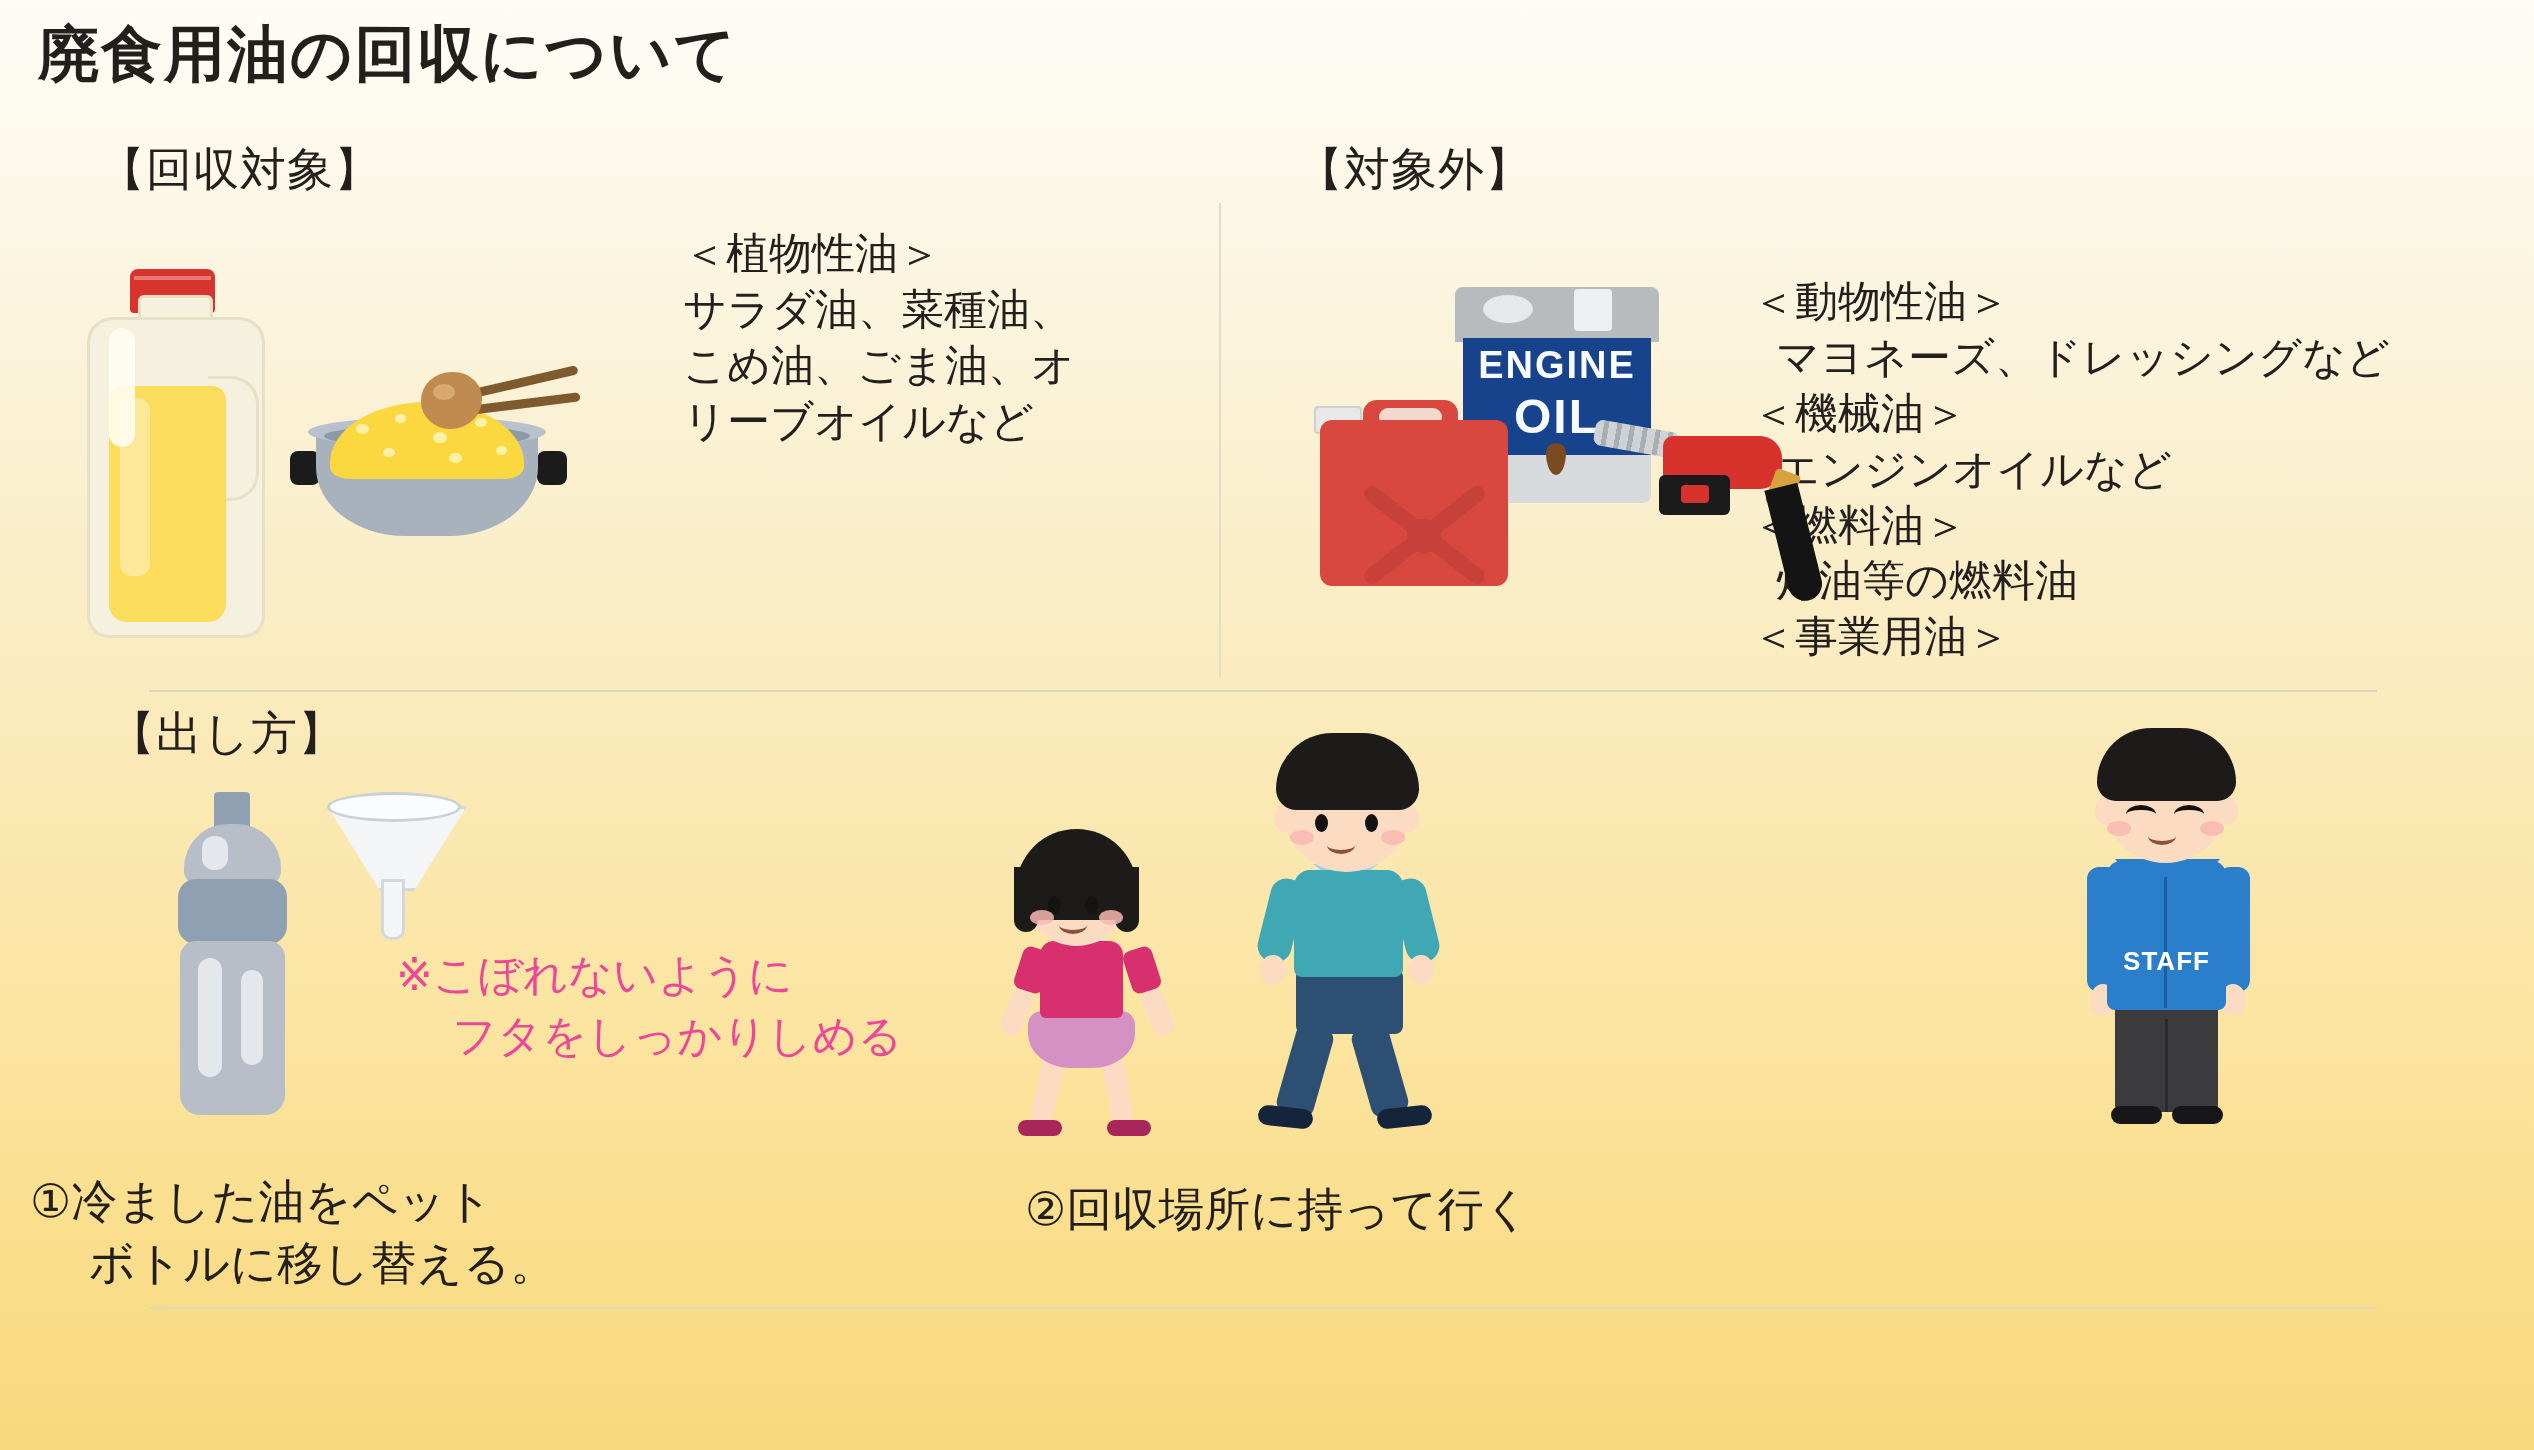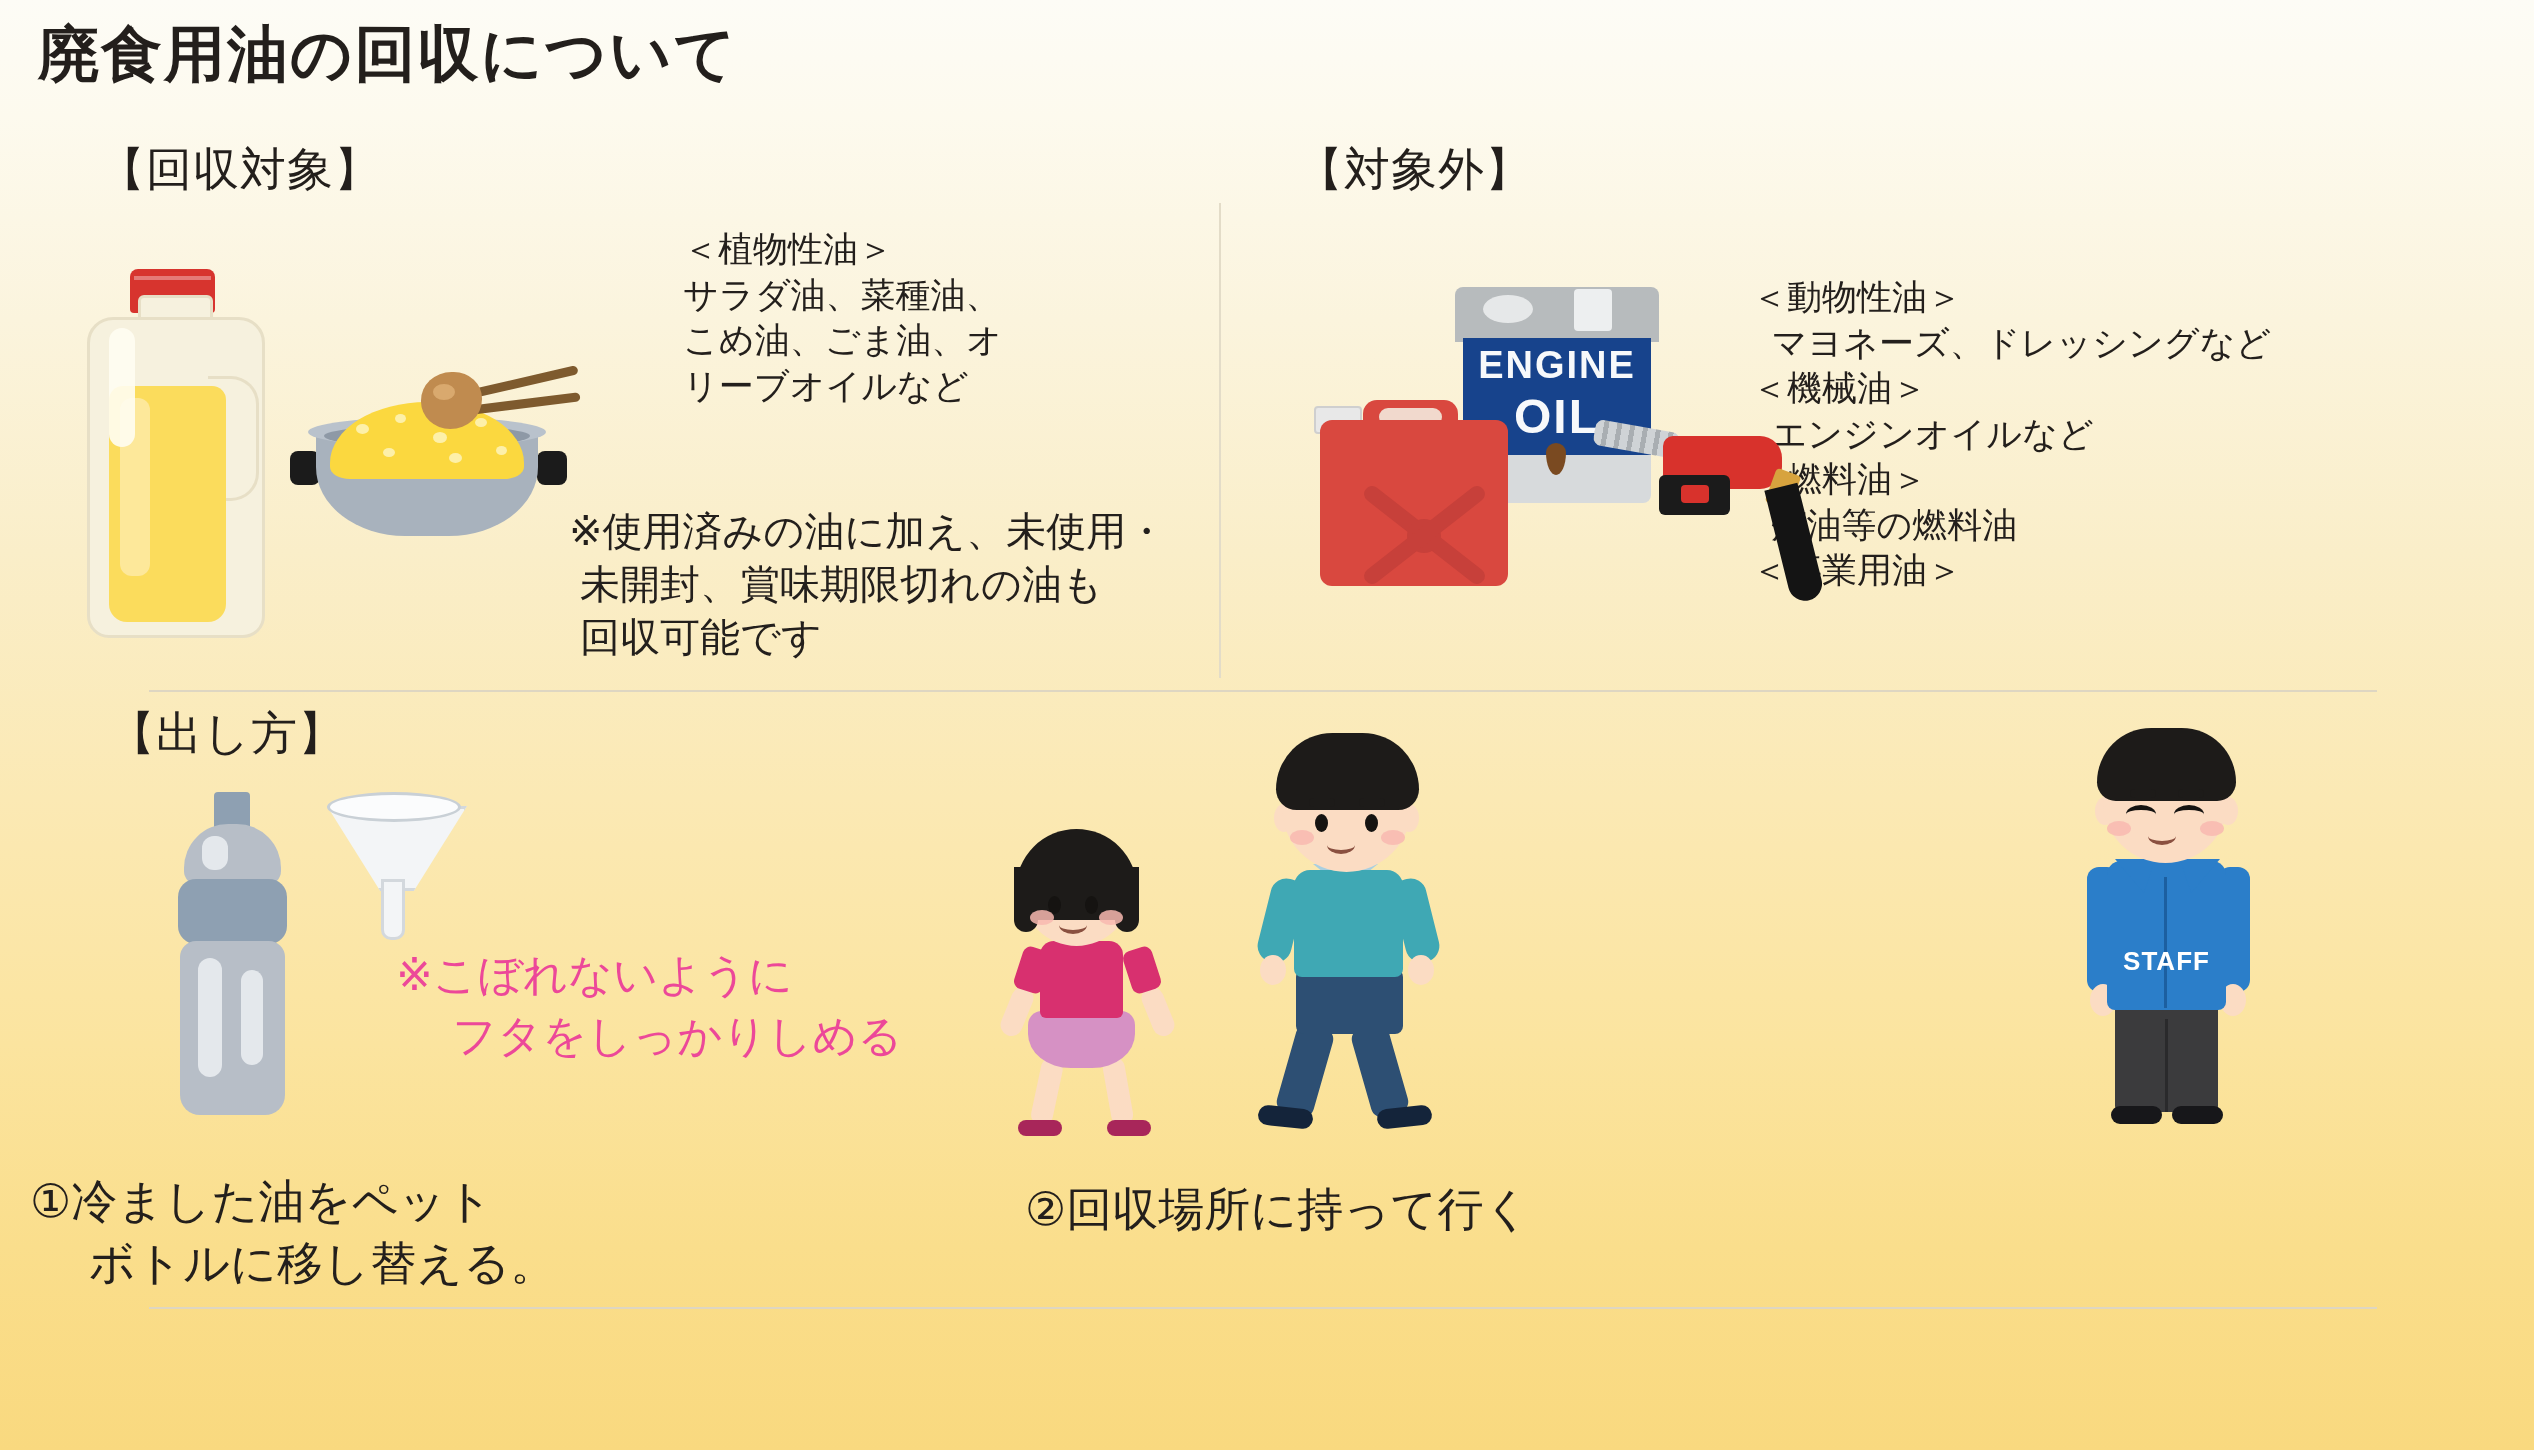--- a/index.html
+++ b/index.html
@@ -67,21 +67,21 @@
     position: absolute;
     height: 2px;
     background: #ded6c2;
   }
   #hdiv-1 { left: 149px; top: 690px;  width: 2228px; }
   #hdiv-2 { left: 149px; top: 1307px; width: 2228px; }
 
   
   .txtblock {
     position: absolute;
-    font-size: 35px;
+    font-size: 43px;
     line-height: 1.30;
     color: #231f1c;
     white-space: pre;
   }
   .txtblock.small {
     font-size: 40px;
     line-height: 1.32;
   }
 
   #veg-text   { left: 683px;  top: 226px; }
@@ -730,23 +730,20 @@
   <div class="sec-head" id="head-howto">【出し方】</div>
 
   <div class="v-divider"></div>
   <div class="h-divider" id="hdiv-1"></div>
   <div class="h-divider" id="hdiv-2"></div>
 
   <div class="txtblock" id="veg-text">＜植物性油＞
 サラダ油、菜種油、
 こめ油、ごま油、オ
 リーブオイルなど</div>
-  <div class="txtblock small" id="veg-note">※使用済みの油に加え、未使用・
- 未開封、賞味期限切れの油も
- 回収可能です</div>
 
   <div class="txtblock" id="animal-text">＜動物性油＞
   マヨネーズ、ドレッシングなど
 ＜機械油＞
   エンジンオイルなど
 ＜燃料油＞
   灯油等の燃料油
 ＜事業用油＞</div>
 
   <div class="illus" id="illus-oilbottle">

